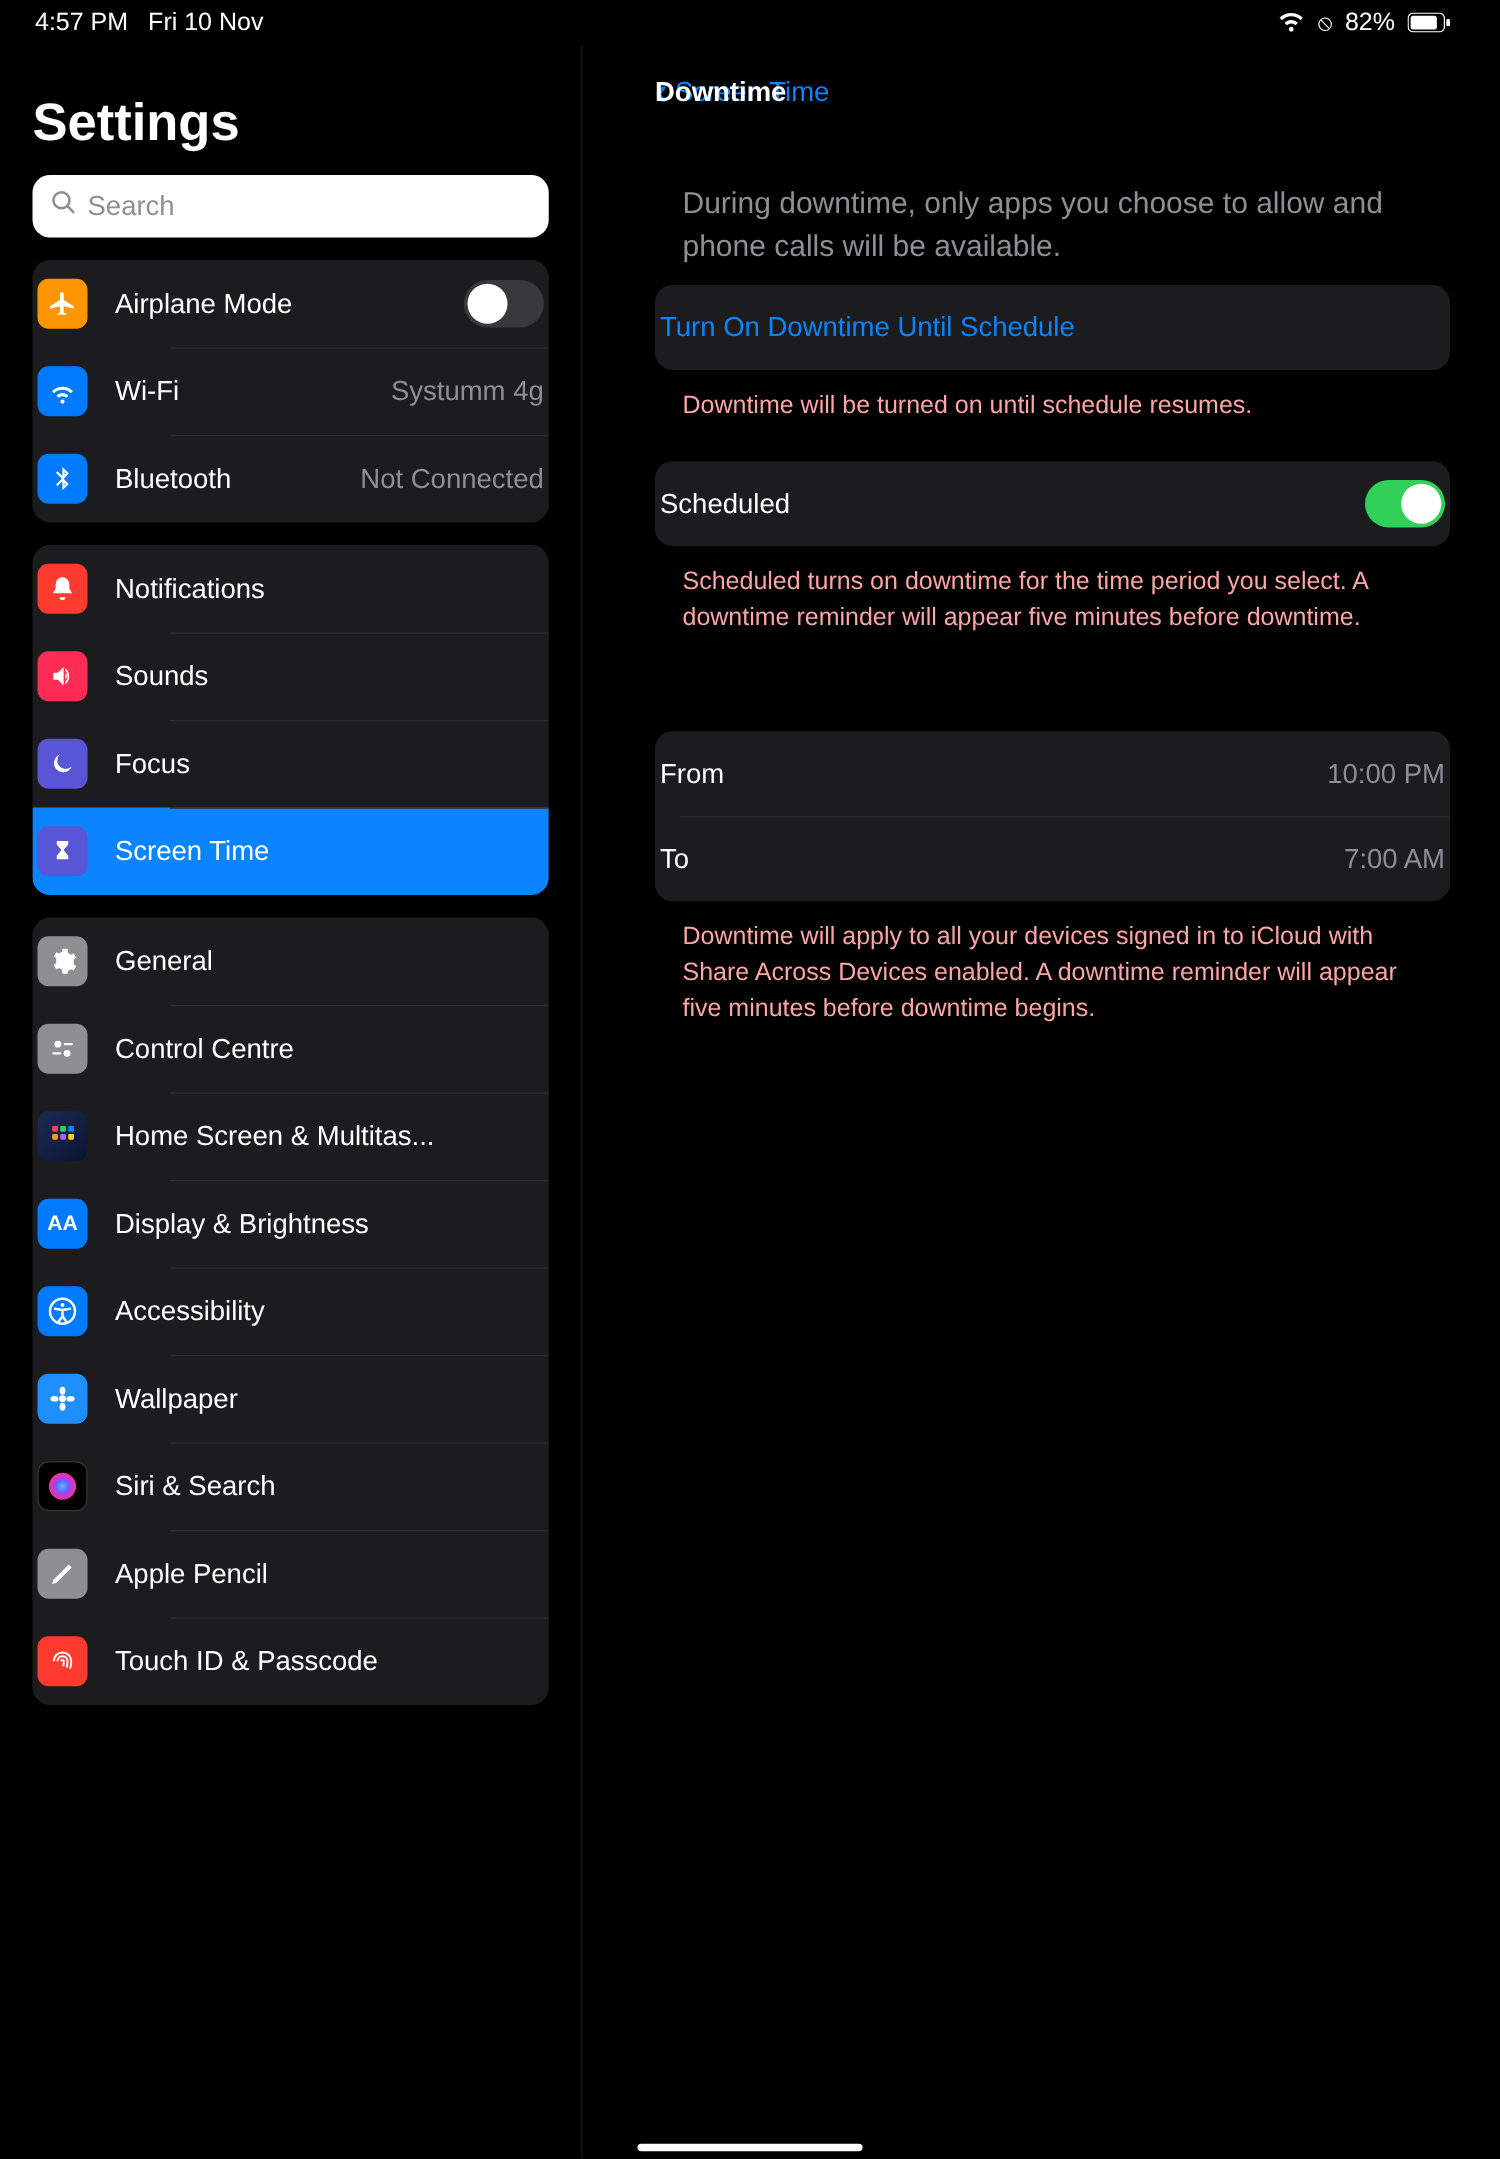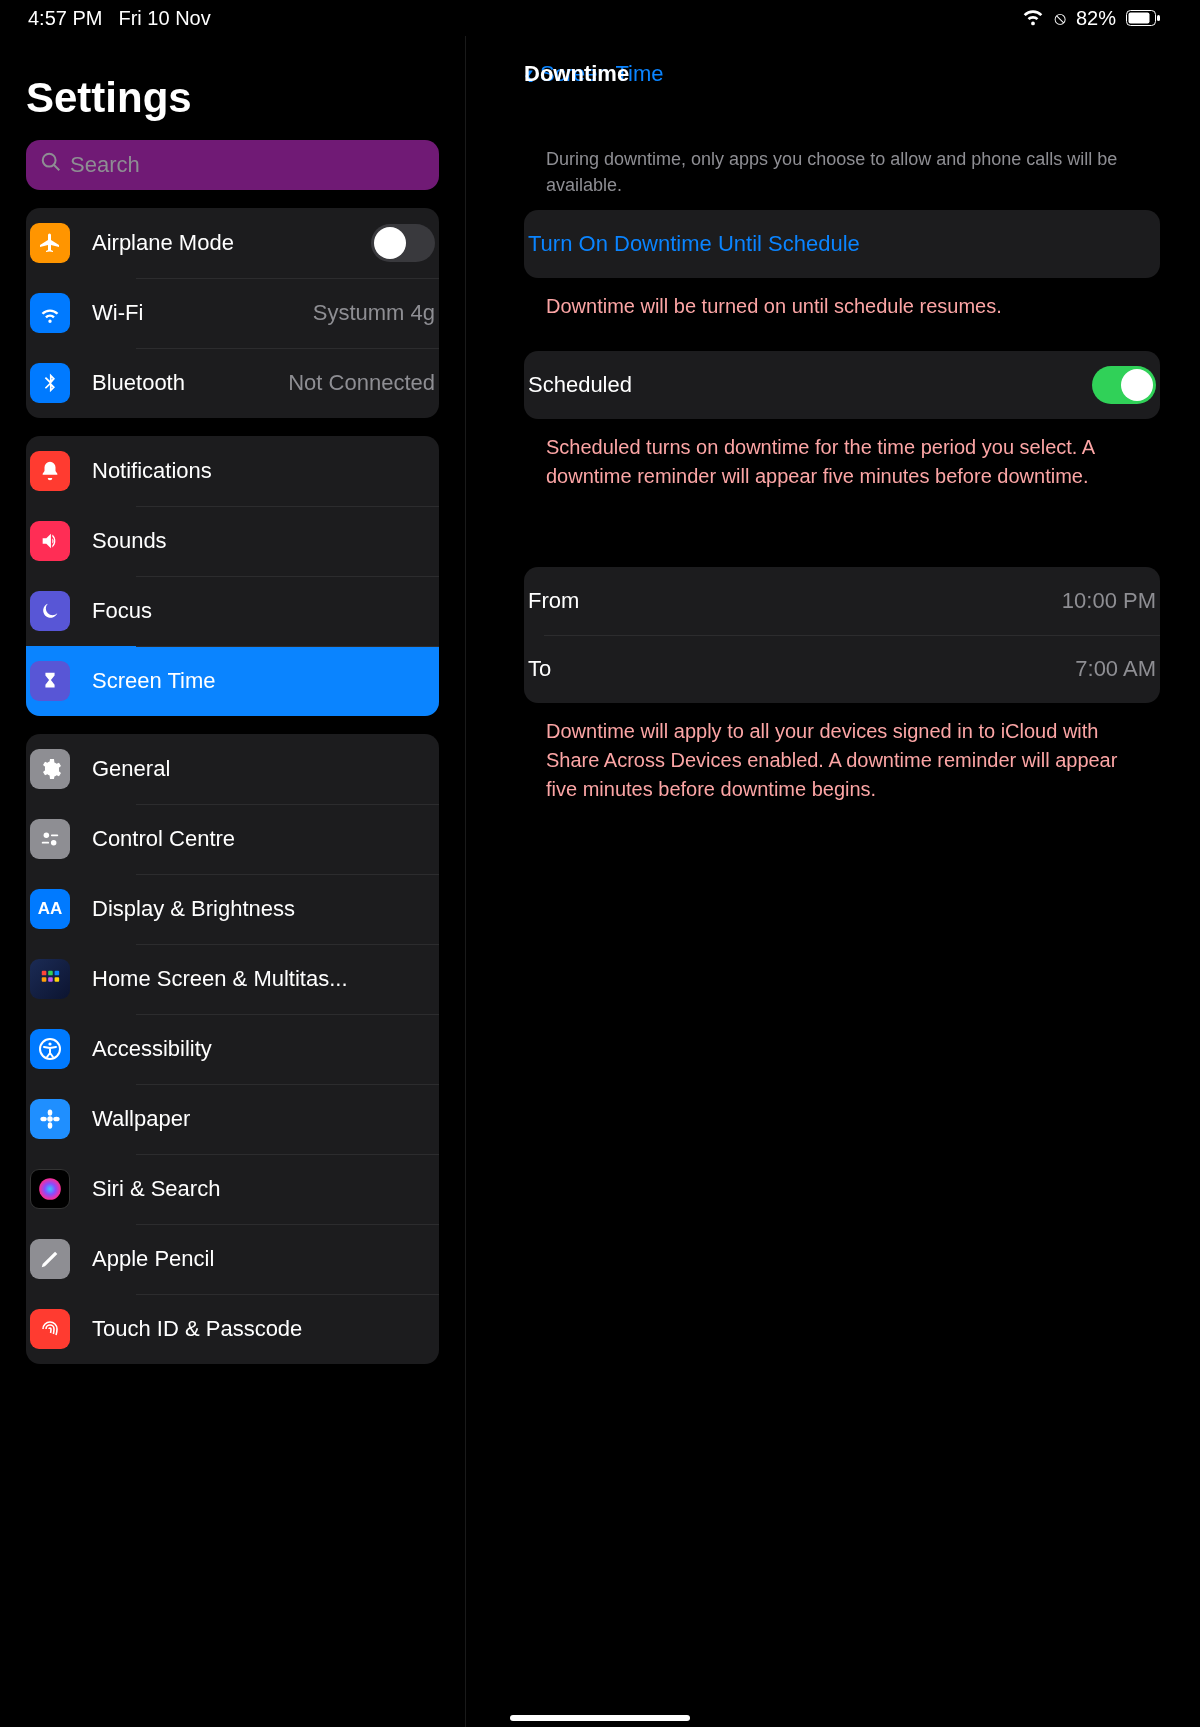--- a/index.html
+++ b/index.html
@@ -40,21 +40,21 @@
   }
   .right-pane {
     flex: 1;
     padding: 18px 40px 0 58px;
     display: flex; flex-direction: column;
   }
 
   h1.settings-title { font-size: 42px; font-weight: 700; margin-top: 18px; }
 
   .search-box {
-    background: #701a75;
+    background: #ffffff;
     border-radius: 14px;
     height: 50px;
     display: flex; align-items: center; gap: 8px;
     padding: 0 14px;
     color: #8e8e93;
     font-size: 22px;
   }
 
   .group {
     background: #1c1c1e;
@@ -133,21 +133,21 @@
   .nav-title {
     position:absolute; left:0; right:0; text-align:left;
     font-size:22px; font-weight:600; pointer-events:none;
   }
 
   .footer-text {
     color:#fca5a5; font-size:20px; line-height:1.45;
     padding: 10px 22px 0;
   }
   .header-text {
-    color:#8e8e93; font-size:18px; line-height:1.45;
+    color:#8e8e93; font-size:24px; line-height:1.45;
     padding: 0 22px 12px;
   }
 
   .right-pane .group { margin-bottom: 4px; }
   .right-pane .row { min-height: 68px; }
   .right-pane .row + .row::before { left: 20px; }
   .blue-text { color:#0a84ff; }
   .check { color:#0a84ff; font-size:26px; }
 
   .highlight-border {
@@ -296,35 +296,35 @@
           <svg width="22" height="22" viewBox="0 0 24 24" fill="#fff">
               <circle cx="8" cy="8" r="3"></circle>
               <rect x="13" y="7" width="8" height="2" rx="1"></rect>
               <circle cx="16" cy="16" r="3"></circle>
               <rect x="3" y="15" width="8" height="2" rx="1"></rect>
             </svg>
         </div>
         <span class="row-label">Control Centre</span>
       </div>
       <div class="row">
-        <div class="icon-slot bg-blue" style="font-weight:700;font-size:17px;color:#fff">AA</div>
-        <span class="row-label">Display &amp; Brightness</span>
-      </div>
-      <div class="row">
         <div class="icon-slot bg-multicolor">
           <svg width="22" height="22" viewBox="0 0 24 24">
               <rect x="3" y="3" width="5" height="5" rx="1" fill="#ff453a"></rect>
               <rect x="10" y="3" width="5" height="5" rx="1" fill="#30d158"></rect>
               <rect x="17" y="3" width="5" height="5" rx="1" fill="#0a84ff"></rect>
               <rect x="3" y="10" width="5" height="5" rx="1" fill="#ff9f0a"></rect>
               <rect x="10" y="10" width="5" height="5" rx="1" fill="#bf5af2"></rect>
               <rect x="17" y="10" width="5" height="5" rx="1" fill="#ffd60a"></rect>
             </svg>
         </div>
         <span class="row-label">Home Screen &amp; Multitas...</span>
+      </div>
+      <div class="row">
+        <div class="icon-slot bg-blue" style="font-weight:700;font-size:17px;color:#fff">AA</div>
+        <span class="row-label">Display &amp; Brightness</span>
       </div>
       <div class="row">
         <div class="icon-slot bg-blue">
           <svg width="24" height="24" viewBox="0 0 24 24" fill="none" stroke="#fff" stroke-width="2">
               <circle cx="12" cy="12" r="10"></circle>
               <circle cx="12" cy="7" r="1.6" fill="#fff" stroke="none"></circle>
               <path d="M6 10l6 1 6-1M12 11v5m0 0l-3 4m3-4l3 4" stroke-linecap="round"></path>
             </svg>
         </div>
         <span class="row-label">Accessibility</span>

